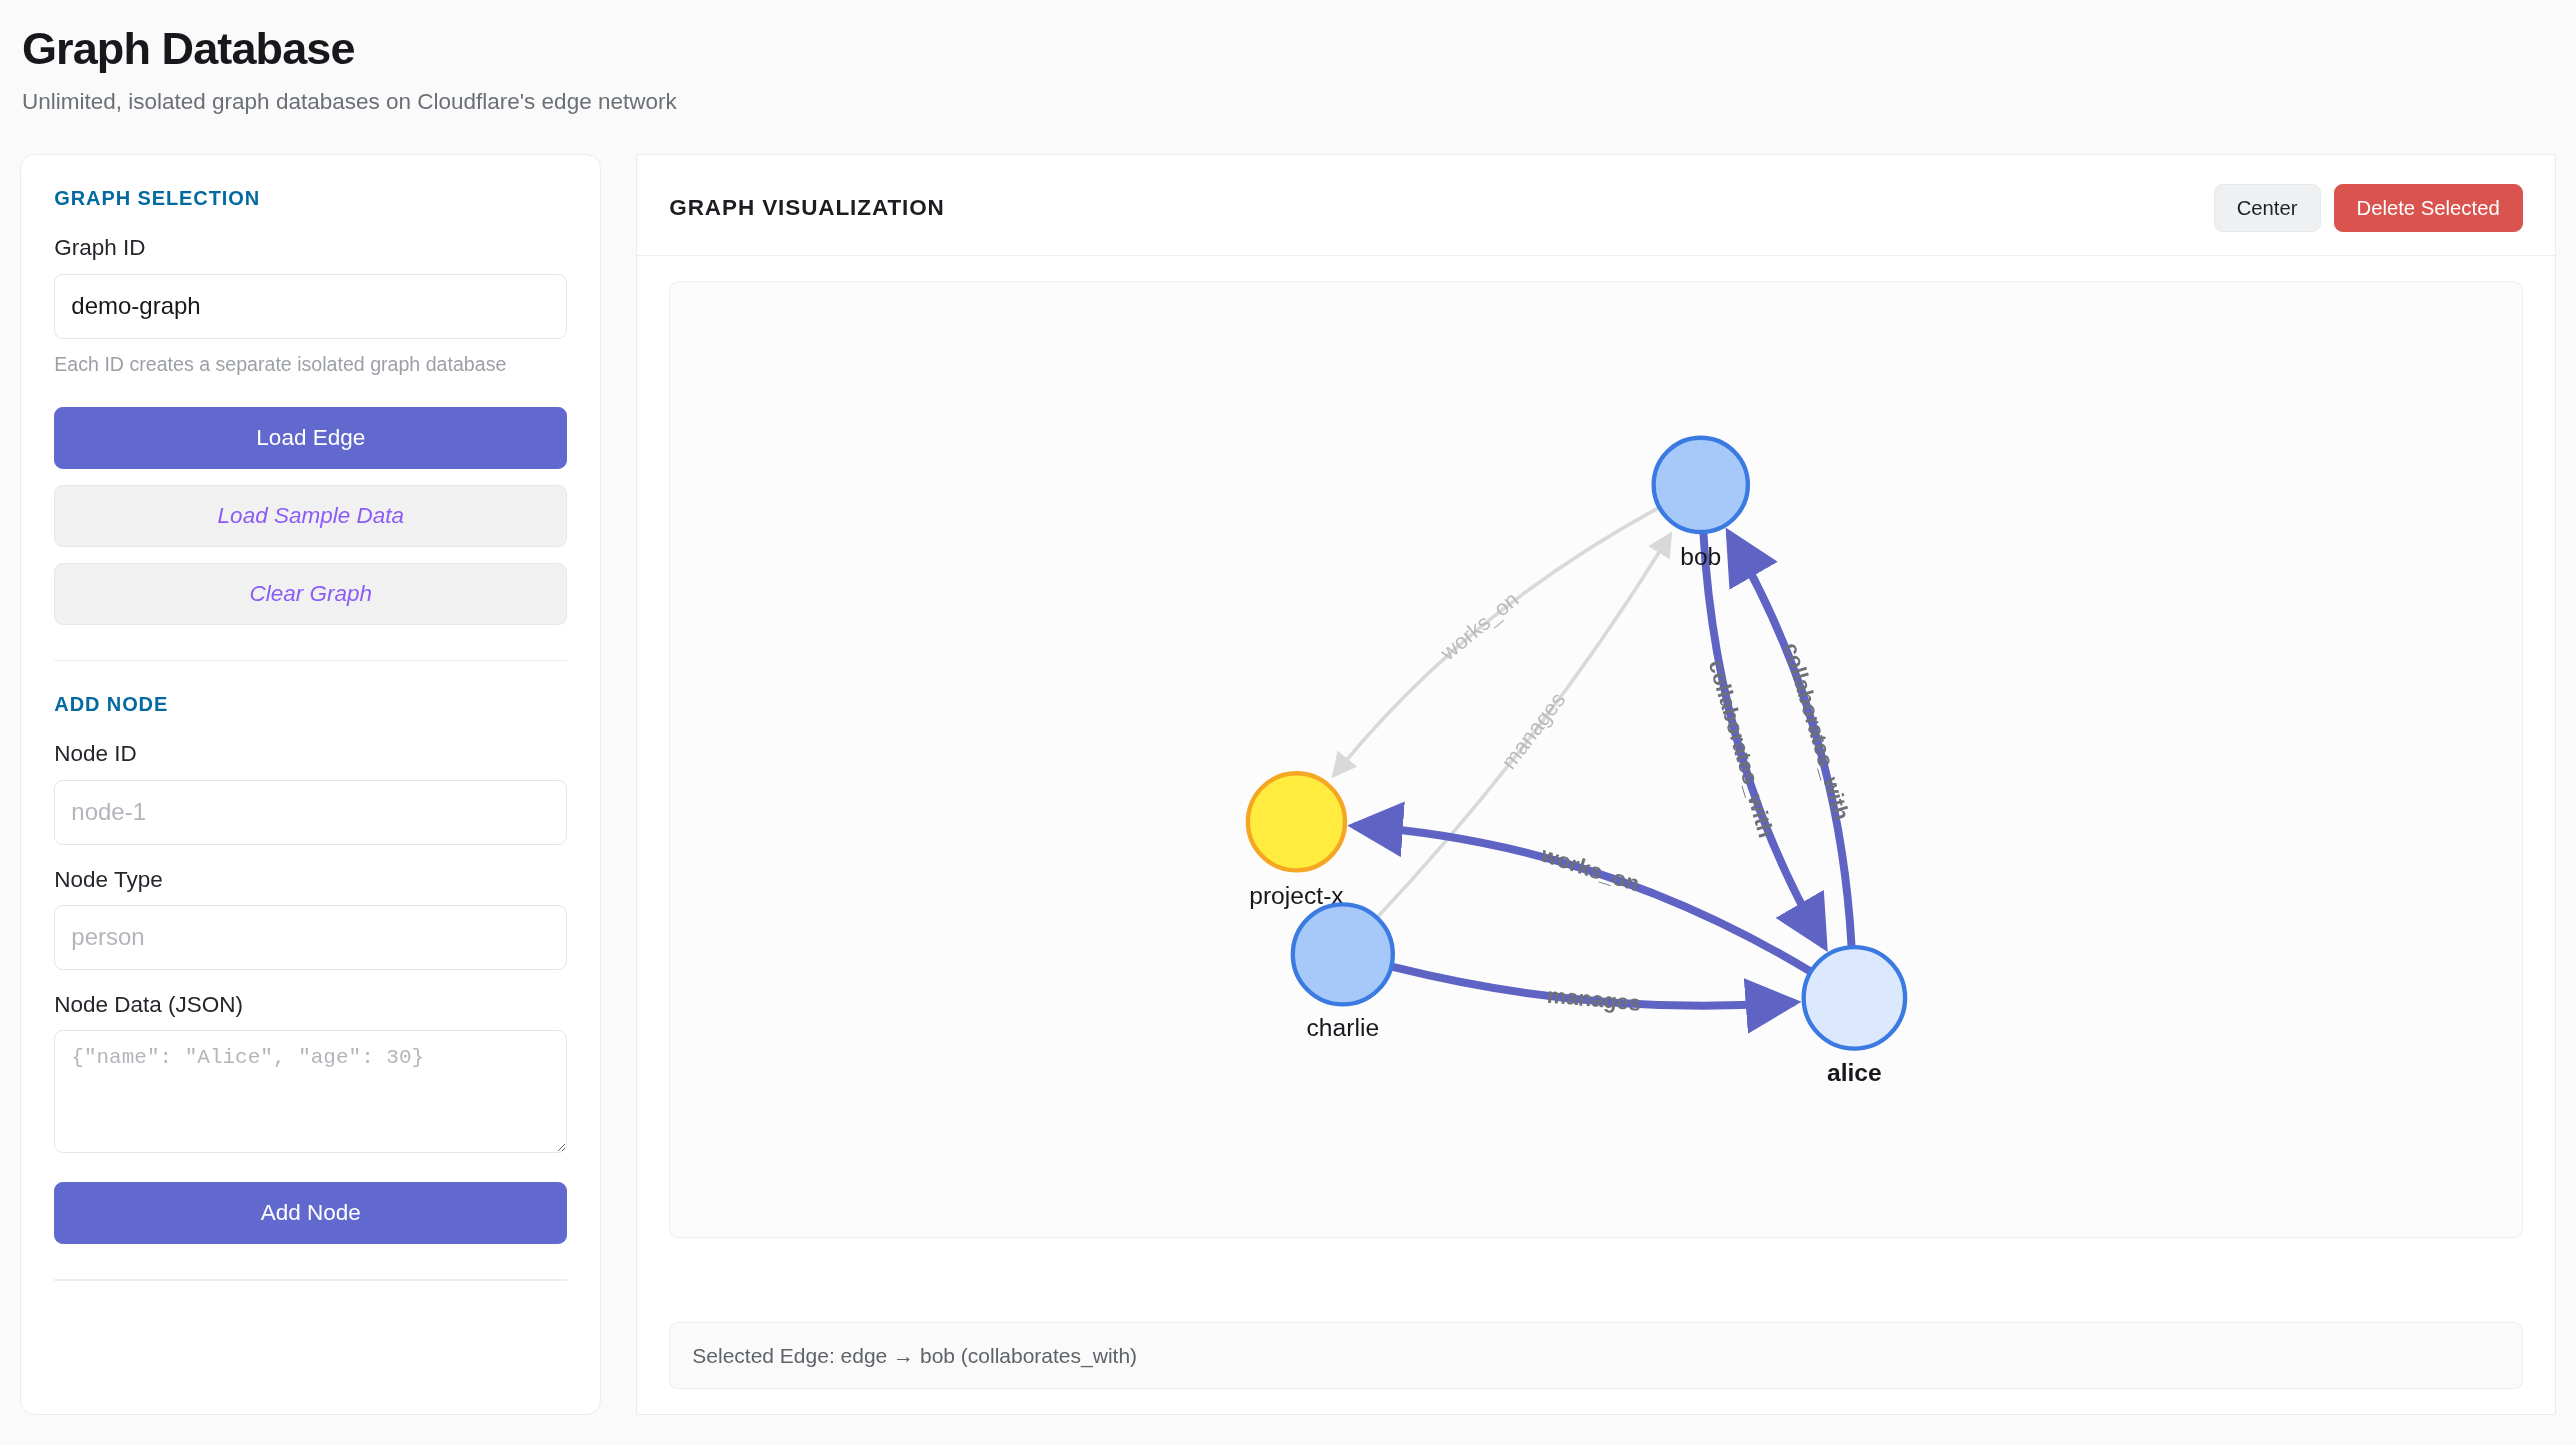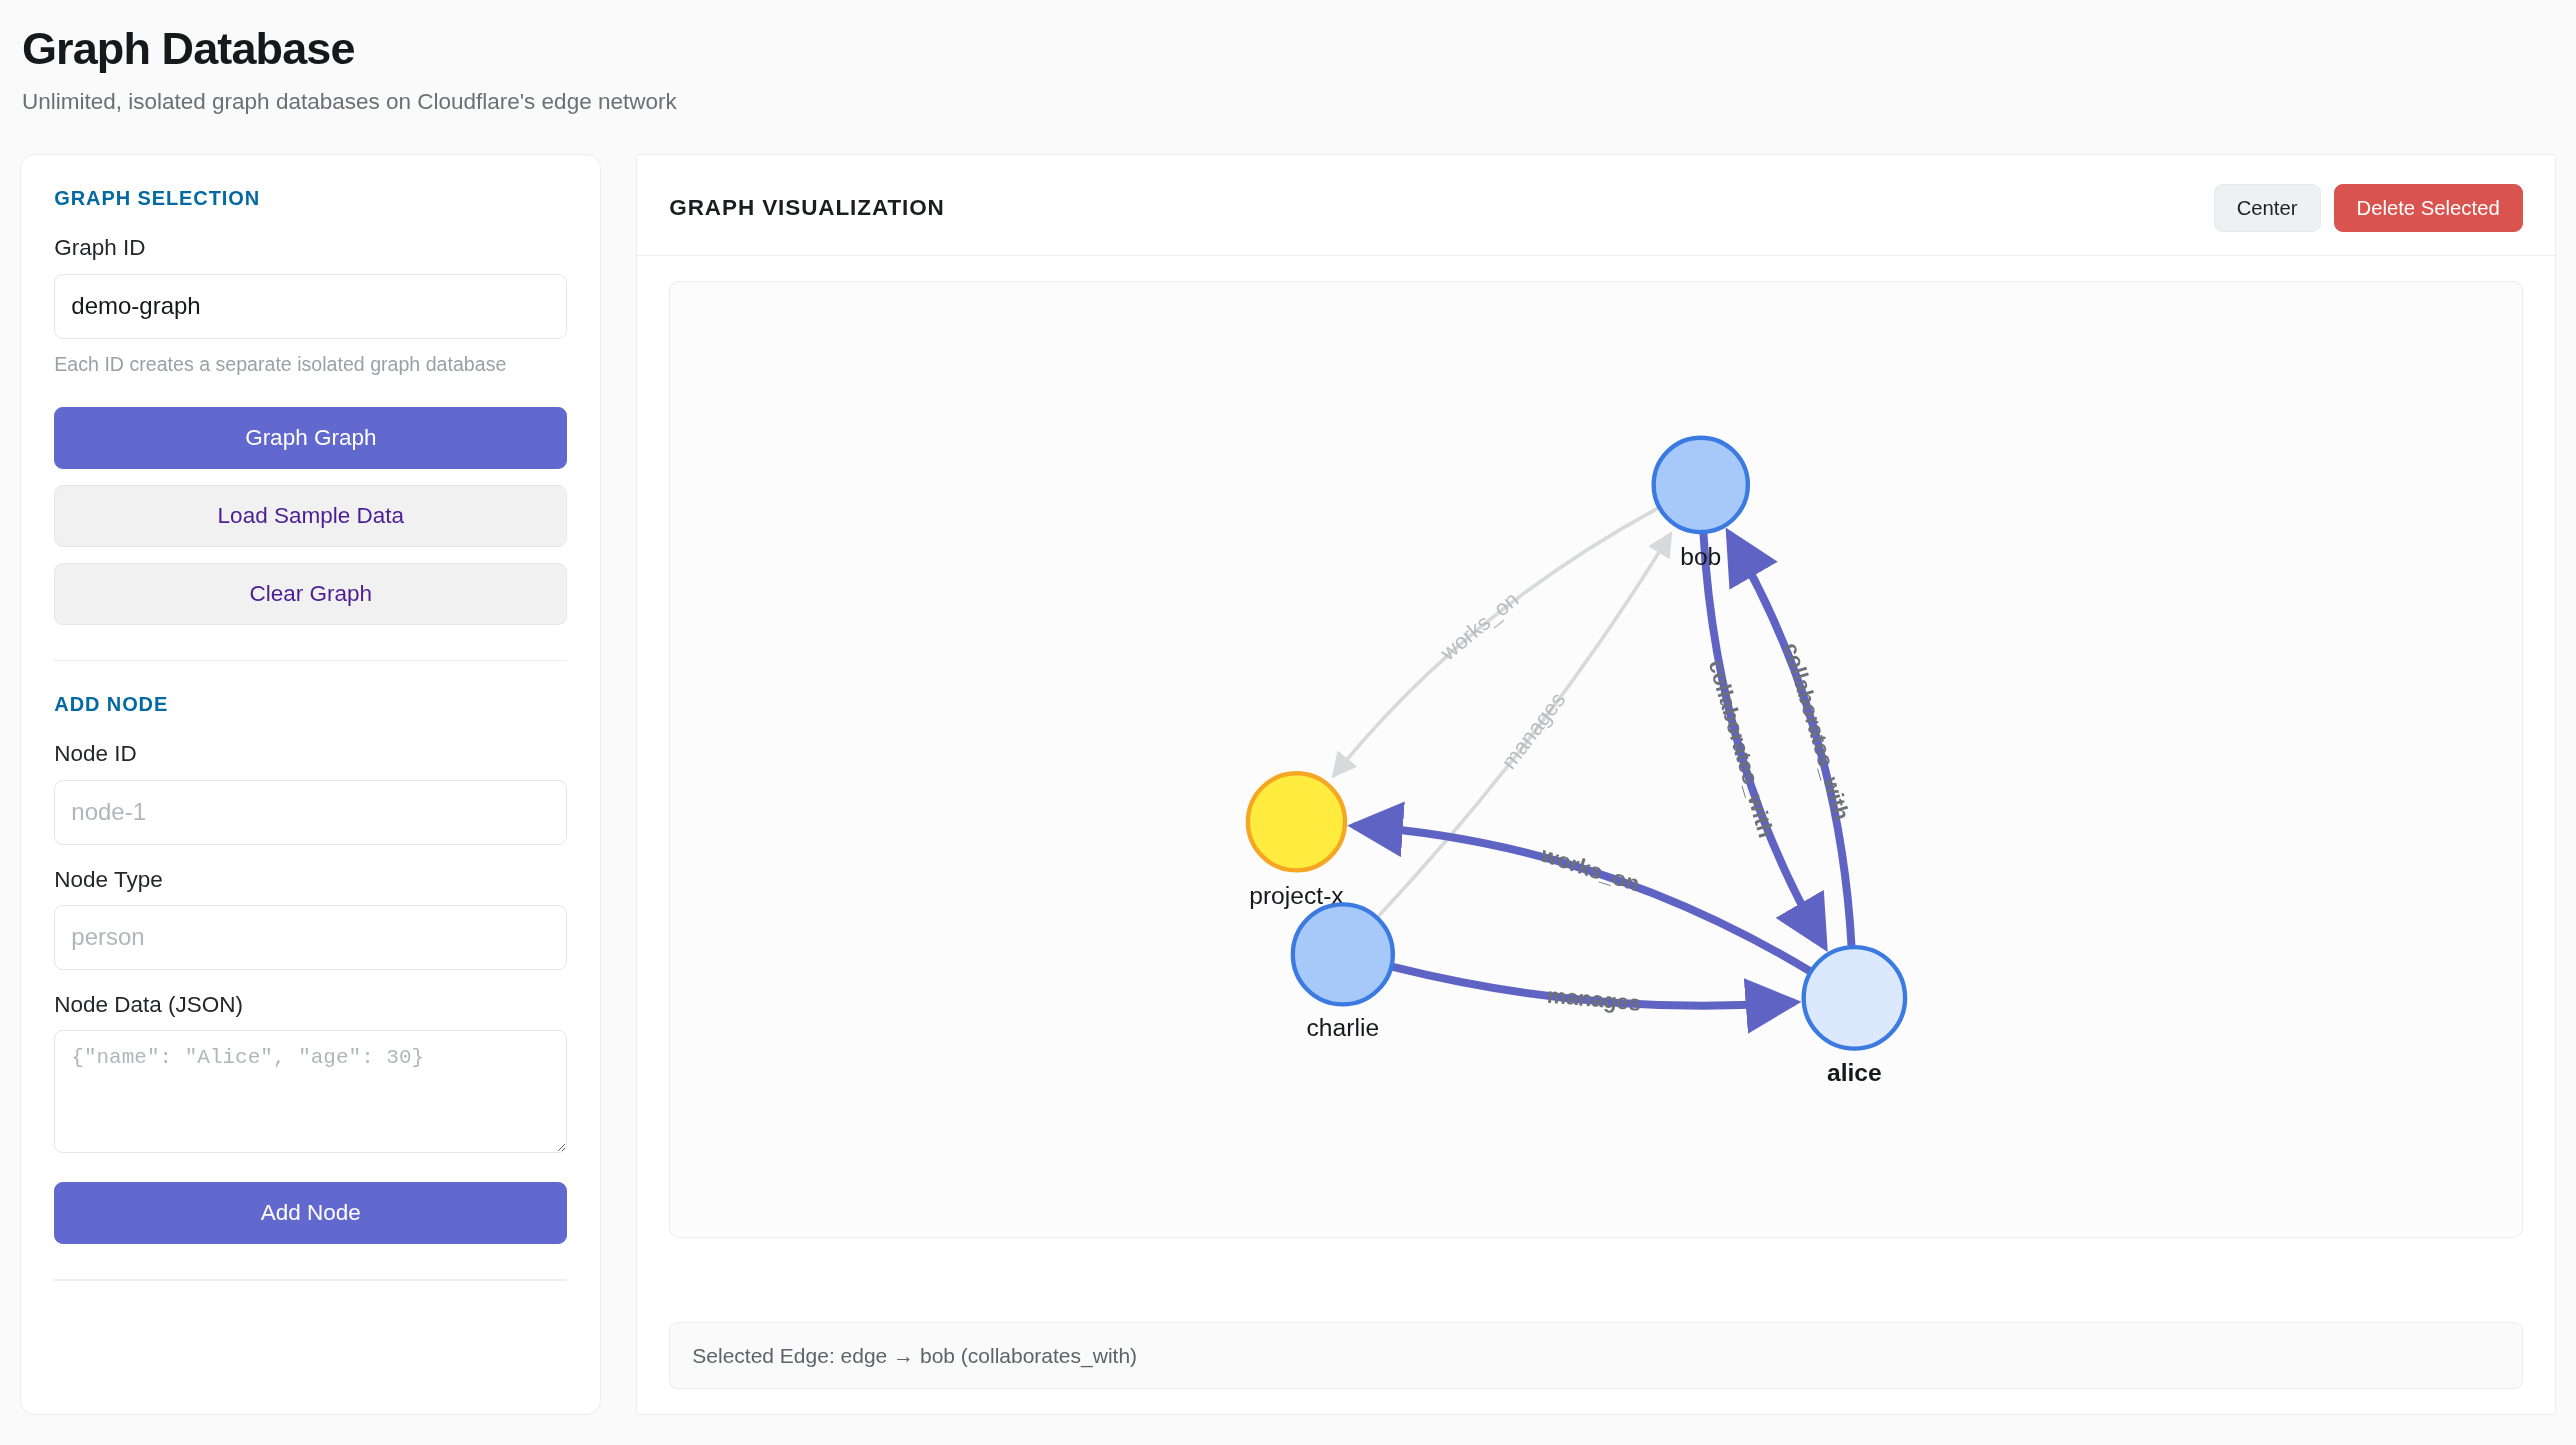--- a/index.html
+++ b/index.html
@@ -99,22 +99,23 @@
     margin-top: 16px;
     padding: 0;
   }
   .btn-primary {
     background: #6168ce;
     color: #ffffff;
     border-color: #6168ce;
   }
   .btn-secondary {
     background: #f1f1f2;
-    color: #4c1d95;
+    color: #8b5cf6;
     border-color: #e7e7e9;
+    font-style: italic;
   }
   .divider {
     height: 1.5px;
     background: #ededee;
     border: 0;
     margin: 35px 0 32px 0;
   }
   .textarea-input {
     width: 100%;
     height: 123px;
@@ -221,21 +222,21 @@
   <aside class="sidebar">
 
     <div>
       <div class="section-heading">GRAPH SELECTION</div>
 
       <label class="field-label">Graph ID</label>
       <input class="text-input" type="text" value="demo-graph" placeholder="demo-graph" style="">
 
       <p class="hint">Each ID creates a separate isolated graph database</p>
 
-      <button class="btn btn-primary btn-wrap-top">Graph Graph</button>
+      <button class="btn btn-primary btn-wrap-top">Load Edge</button>
       <button class="btn btn-secondary">Load Sample Data</button>
       <button class="btn btn-secondary">Clear Graph</button>
     </div>
 
     <hr class="divider">
 
     <div>
       <div class="section-heading">ADD NODE</div>
 
       <div class="field-block">

